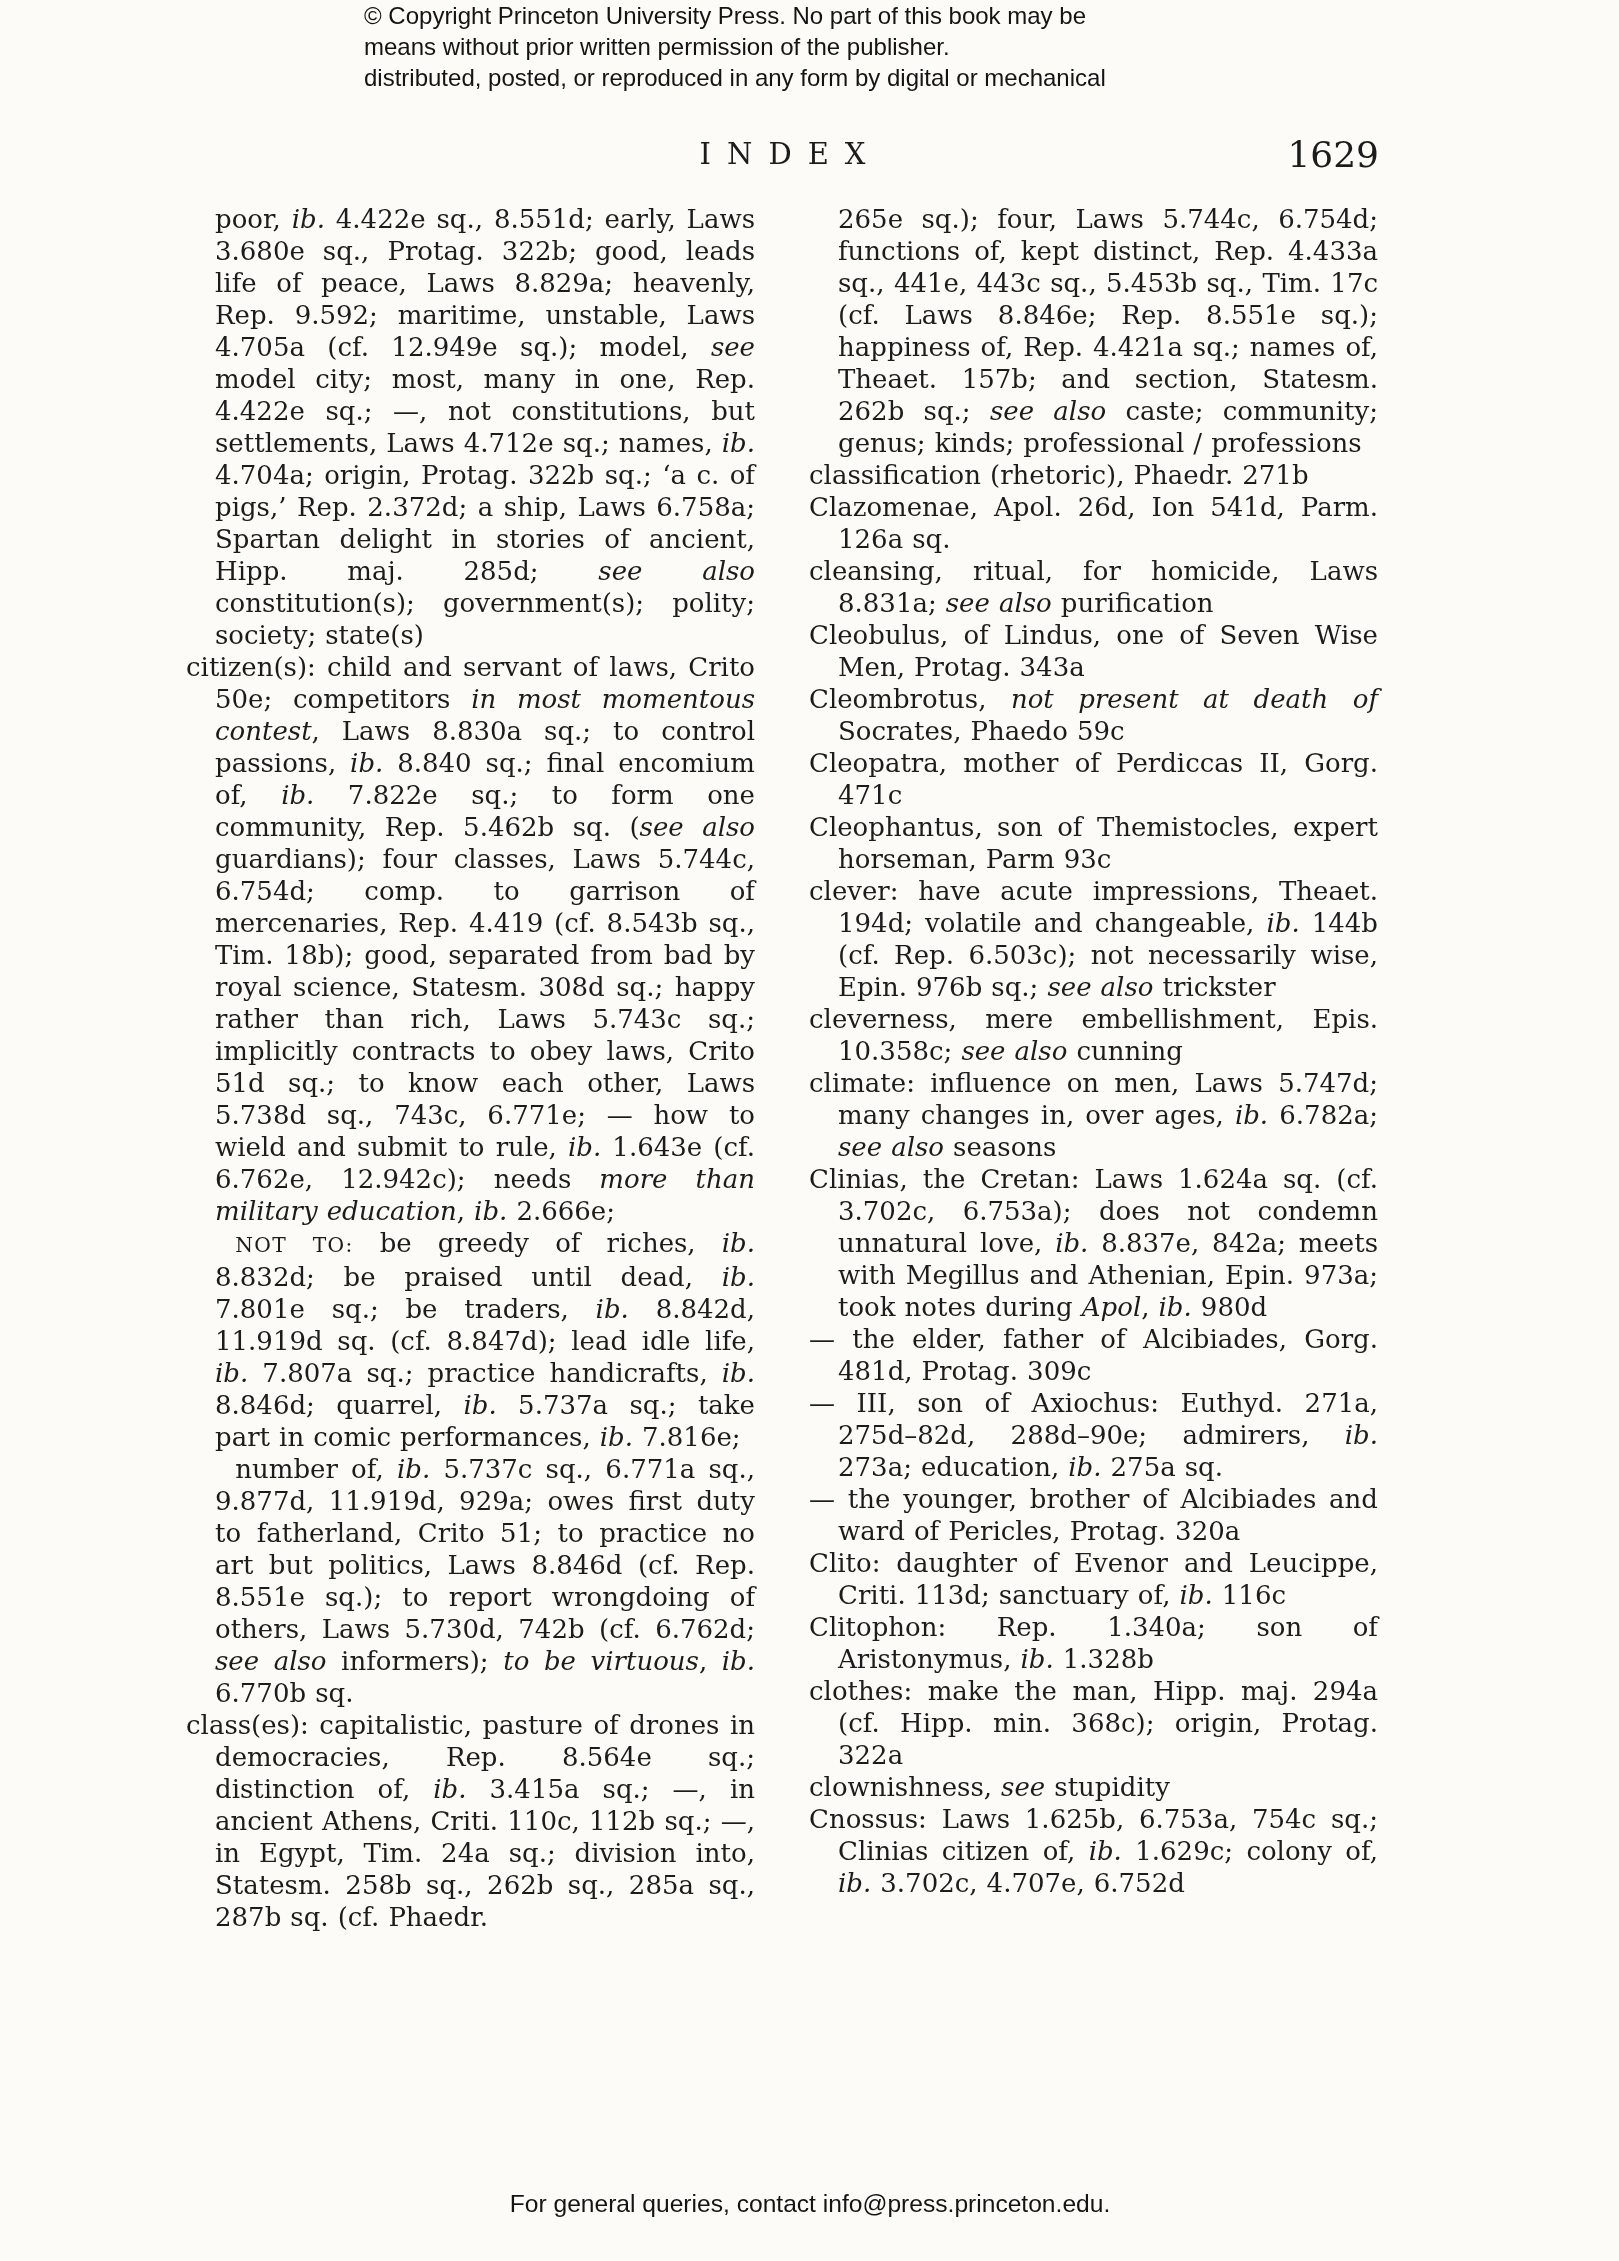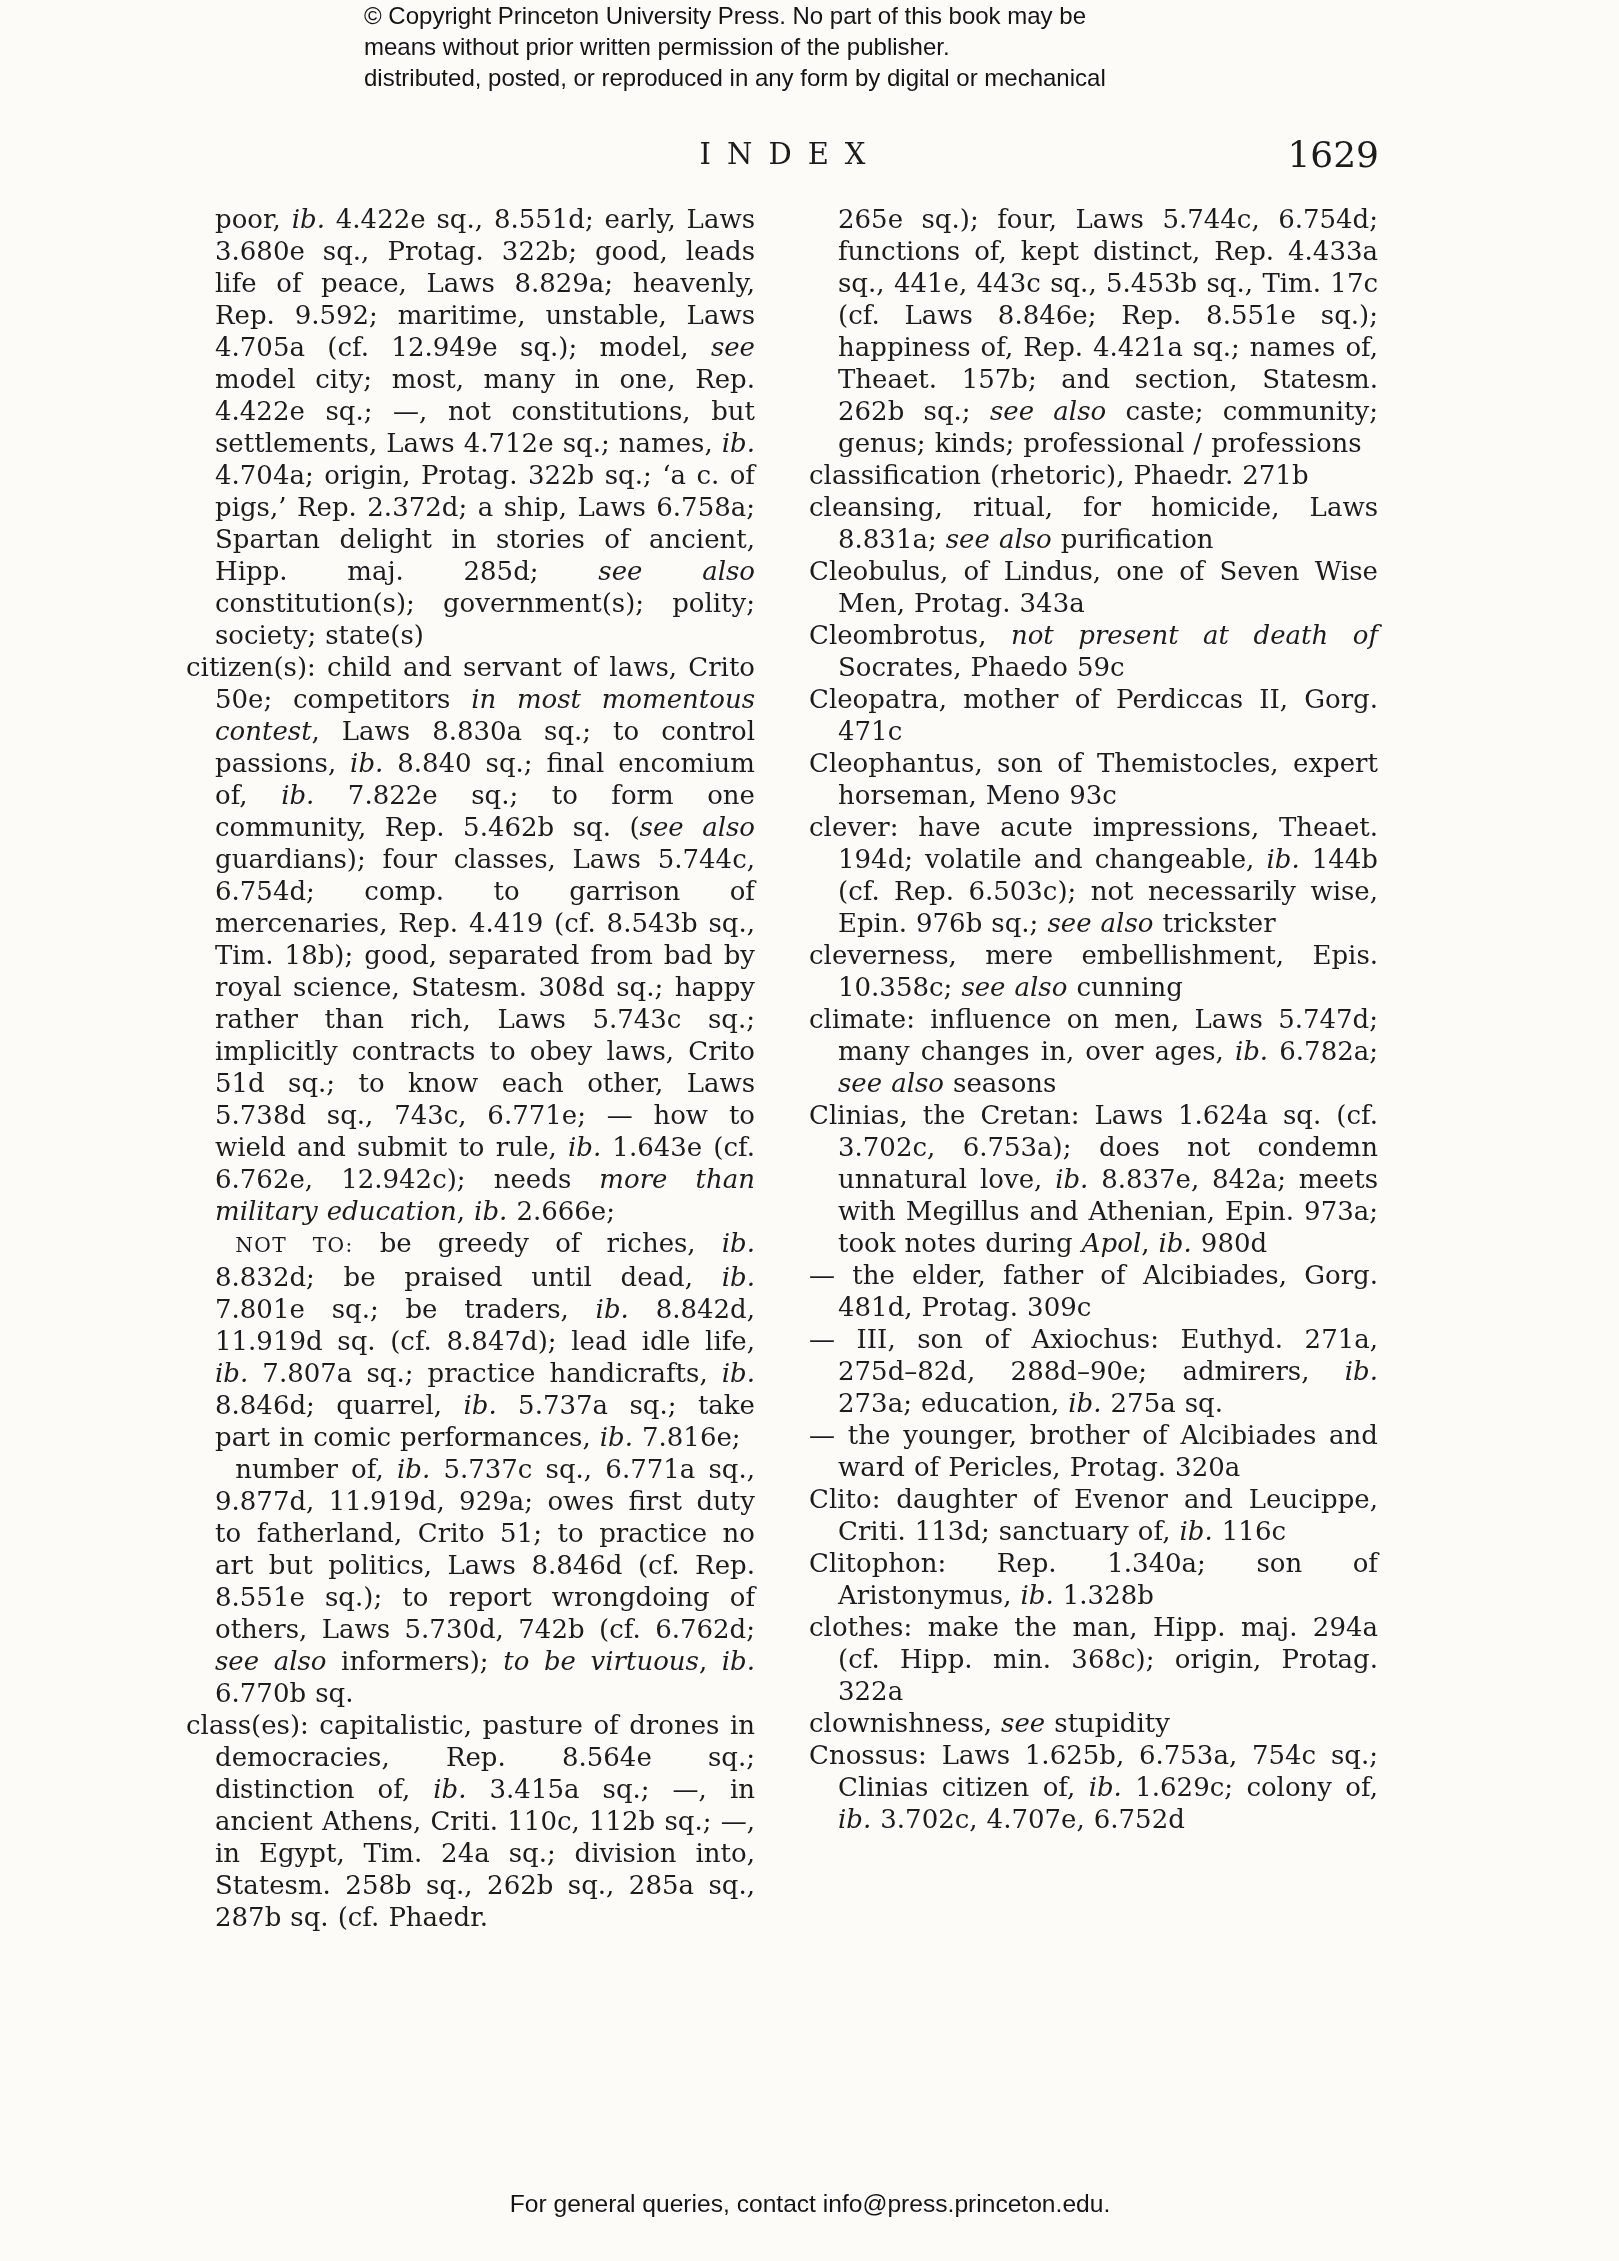--- a/index.html
+++ b/index.html
@@ -104,25 +104,26 @@
   <div class="col">
       <p class="entry cont">poor, <i>ib.</i> 4.422e sq., 8.551d; early, Laws 3.680e sq., Protag. 322b; good, leads life of peace, Laws 8.829a; heavenly, Rep. 9.592; maritime, unstable, Laws 4.705a (cf. 12.949e sq.); model, <i>see</i> model city; most, many in one, Rep. 4.422e sq.; —, not constitutions, but settlements, Laws 4.712e sq.; names, <i>ib.</i> 4.704a; origin, Protag. 322b sq.; ‘a c. of pigs,’ Rep. 2.372d; a ship, Laws 6.758a; Spartan delight in stories of ancient, Hipp. maj. 285d; <i>see also</i> constitution(s); government(s); polity; society; state(s)</p>
       <p class="entry main">citizen(s): child and servant of laws, Crito 50e; competitors <i>in most momentous contest</i>, Laws 8.830a sq.; to control passions, <i>ib.</i> 8.840 sq.; final encomium of, <i>ib.</i> 7.822e sq.; to form one community, Rep. 5.462b sq. (<i>see also</i> guardians); four classes, Laws 5.744c, 6.754d; comp. to garrison of mercenaries, Rep. 4.419 (cf. 8.543b sq., Tim. 18b); good, separated from bad by royal science, Statesm. 308d sq.; happy rather than rich, Laws 5.743c sq.; implicitly contracts to obey laws, Crito 51d sq.; to know each other, Laws 5.738d sq., 743c, 6.771e; — how to wield and submit to rule, <i>ib.</i> 1.643e (cf. 6.762e, 12.942c); needs <i>more than military education</i>, <i>ib.</i> 2.666e;</p>
       <p class="entry sub"><span class="sc">NOT TO:</span> be greedy of riches, <i>ib.</i> 8.832d; be praised until dead, <i>ib.</i> 7.801e sq.; be traders, <i>ib.</i> 8.842d, 11.919d sq. (cf. 8.847d); lead idle life, <i>ib.</i> 7.807a sq.; practice handicrafts, <i>ib.</i> 8.846d; quarrel, <i>ib.</i> 5.737a sq.; take part in comic performances, <i>ib.</i> 7.816e;</p>
       <p class="entry sub">number of, <i>ib.</i> 5.737c sq., 6.771a sq., 9.877d, 11.919d, 929a; owes first duty to fatherland, Crito 51; to practice no art but politics, Laws 8.846d (cf. Rep. 8.551e sq.); to report wrongdoing of others, Laws 5.730d, 742b (cf. 6.762d; <i>see also</i> informers); <i>to be virtuous</i>, <i>ib.</i> 6.770b sq.</p>
       <p class="entry main">class(es): capitalistic, pasture of drones in democracies, Rep. 8.564e sq.; distinction of, <i>ib.</i> 3.415a sq.; —, in ancient Athens, Criti. 110c, 112b sq.; —, in Egypt, Tim. 24a sq.; division into, Statesm. 258b sq., 262b sq., 285a sq., 287b sq. (cf. Phaedr.</p>
     </div>
   <div class="col">
       <p class="entry cont">265e sq.); four, Laws 5.744c, 6.754d; functions of, kept distinct, Rep. 4.433a sq., 441e, 443c sq., 5.453b sq., Tim. 17c (cf. Laws 8.846e; Rep. 8.551e sq.); happiness of, Rep. 4.421a sq.; names of, Theaet. 157b; and section, Statesm. 262b sq.; <i>see also</i> caste; community; genus; kinds; professional / professions</p>
       <p class="entry main">classification (rhetoric), Phaedr. 271b</p>
+      <p class="entry main">Clazomenae, Apol. 26d, Ion 541d, Parm. 126a sq.</p>
       <p class="entry main">cleansing, ritual, for homicide, Laws 8.831a; <i>see also</i> purification</p>
       <p class="entry main">Cleobulus, of Lindus, one of Seven Wise Men, Protag. 343a</p>
       <p class="entry main">Cleombrotus, <i>not present at death of</i> Socrates, Phaedo 59c</p>
       <p class="entry main">Cleopatra, mother of Perdiccas II, Gorg. 471c</p>
-      <p class="entry main">Cleophantus, son of Themistocles, expert horseman, Meno 93c</p>
+      <p class="entry main">Cleophantus, son of Themistocles, expert horseman, Parm 93c</p>
       <p class="entry main">clever: have acute impressions, Theaet. 194d; volatile and changeable, <i>ib.</i> 144b (cf. Rep. 6.503c); not necessarily wise, Epin. 976b sq.; <i>see also</i> trickster</p>
       <p class="entry main">cleverness, mere embellishment, Epis. 10.358c; <i>see also</i> cunning</p>
       <p class="entry main">climate: influence on men, Laws 5.747d; many changes in, over ages, <i>ib.</i> 6.782a; <i>see also</i> seasons</p>
       <p class="entry main">Clinias, the Cretan: Laws 1.624a sq. (cf. 3.702c, 6.753a); does not condemn unnatural love, <i>ib.</i> 8.837e, 842a; meets with Megillus and Athenian, Epin. 973a; took notes during <i>Apol</i>, <i>ib.</i> 980d</p>
       <p class="entry main">— the elder, father of Alcibiades, Gorg. 481d, Protag. 309c</p>
       <p class="entry main">— III, son of Axiochus: Euthyd. 271a, 275d–82d, 288d–90e; admirers, <i>ib.</i> 273a; education, <i>ib.</i> 275a sq.</p>
       <p class="entry main">— the younger, brother of Alcibiades and ward of Pericles, Protag. 320a</p>
       <p class="entry main">Clito: daughter of Evenor and Leucippe, Criti. 113d; sanctuary of, <i>ib.</i> 116c</p>
       <p class="entry main">Clitophon: Rep. 1.340a; son of Aristonymus, <i>ib.</i> 1.328b</p>
       <p class="entry main">clothes: make the man, Hipp. maj. 294a (cf. Hipp. min. 368c); origin, Protag. 322a</p>

